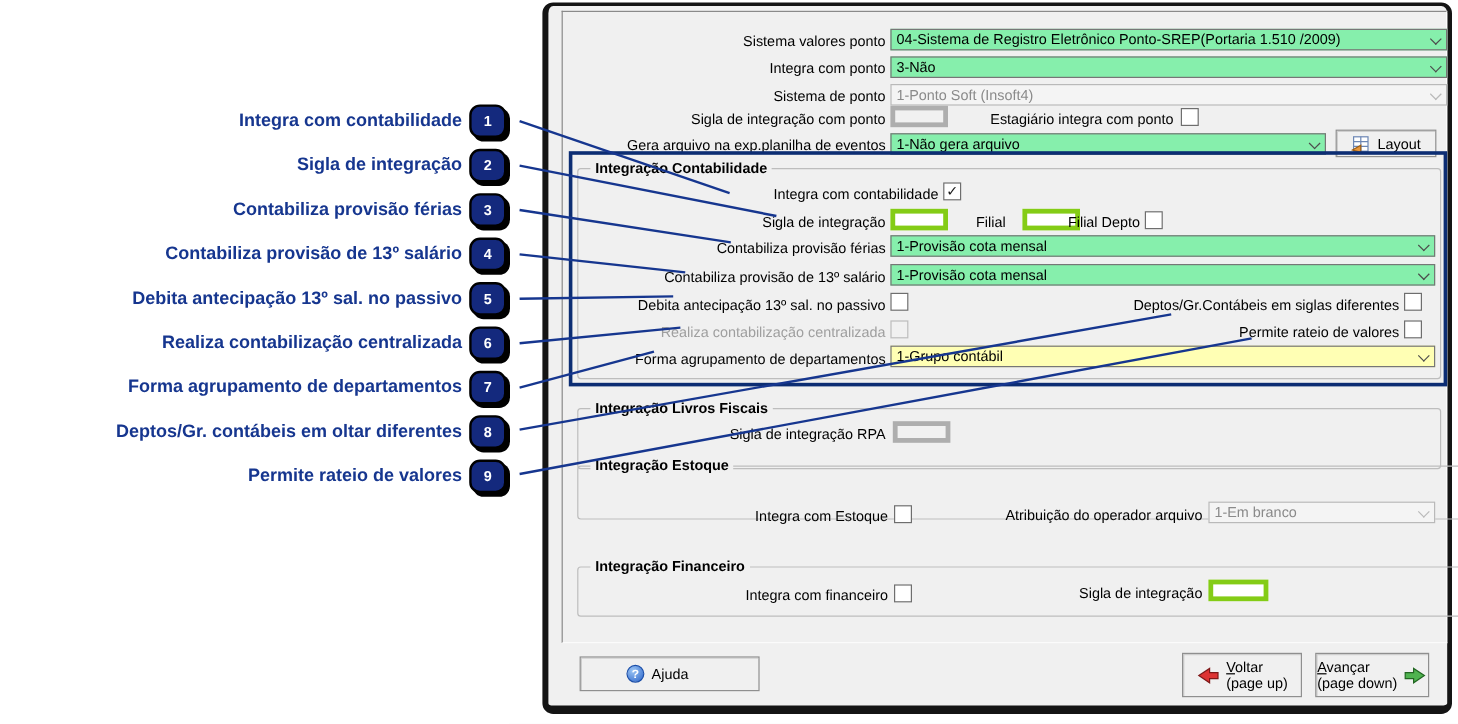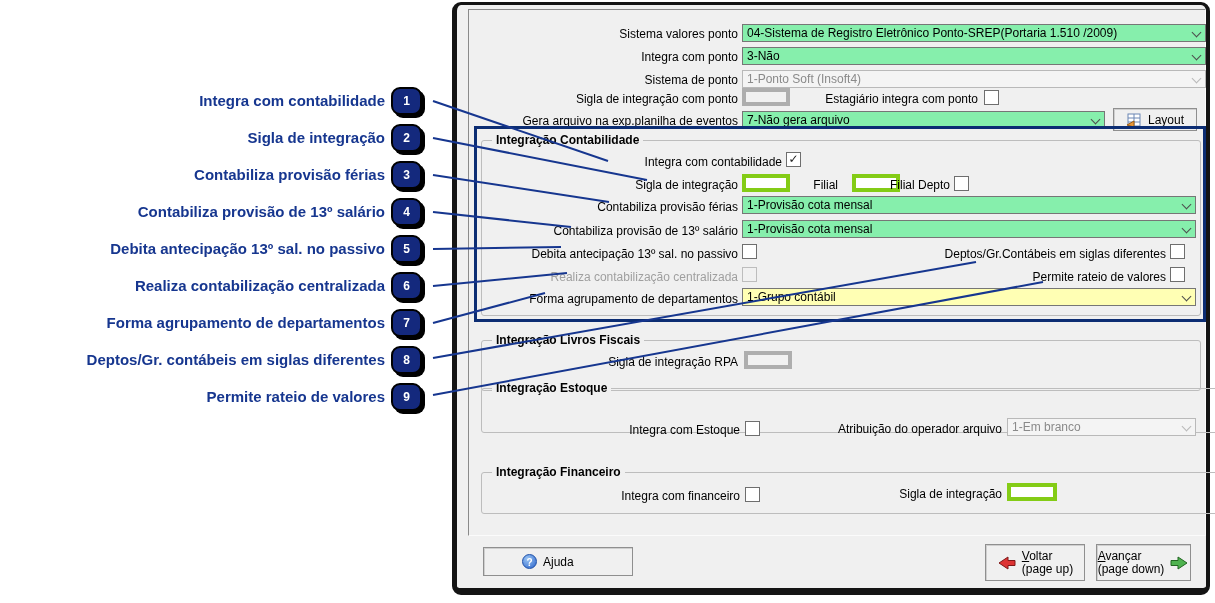--- a/index.html
+++ b/index.html
@@ -82,21 +82,21 @@
     <span class="chev"></span>
   </div>
 
   <div class="lbl" style="right:477px;top:92px">Sigla de integração com ponto</div>
   <input class="tin dis" style="left: 742px; top: 88px; width: 40px;" value="">
   <div class="lbl" style="right:237px;top:92px">Estagiário integra com ponto</div>
   <div class="cb" style="left:984px;top:90px"><span></span></div>
 
   <div class="lbl" style="right:477px;top:114px">Gera arquivo na exp.planilha de eventos</div>
   <div class="combo" style="left:742px;top:111px;width:363px">
-    <span>7-Não gera arquivo</span>
+    <span>1-Não gera arquivo</span>
     <span class="chev"></span>
   </div>
   <div class="btn" style="left:1113px;top:108px;width:84px;height:23px">
     <svg width="16" height="16" viewBox="0 0 16 16">
       <rect x="2" y="2" width="12" height="12" fill="#fff" stroke="#6b86b4"></rect>
       <line x1="2" y1="6" x2="14" y2="6" stroke="#6b86b4"></line>
         <line x1="2" y1="10" x2="14" y2="10" stroke="#6b86b4"></line>
       <line x1="8" y1="2" x2="8" y2="14" stroke="#6b86b4"></line>
       <path d="M1 13 L8 9 L8 15 Z" fill="#e8973a" stroke="#9c5c12"></path>
     </svg>
@@ -197,21 +197,21 @@
     </span>
   </div>
 
   <div class="c-lbl" style="top:92px">Integra com contabilidade</div>
   <div class="c-lbl" style="top:129px">Sigla de integração</div>
   <div class="c-lbl" style="top:166px">Contabiliza provisão férias</div>
   <div class="c-lbl" style="top:203px">Contabiliza provisão de 13º salário</div>
   <div class="c-lbl" style="top:240px">Debita antecipação 13º sal. no passivo</div>
   <div class="c-lbl" style="top:277px">Realiza contabilização centralizada</div>
   <div class="c-lbl" style="top:314px">Forma agrupamento de departamentos</div>
-  <div class="c-lbl" style="top:351px">Deptos/Gr. contábeis em siglas diferentes</div>
+  <div class="c-lbl" style="top:351px">Deptos/Gr. contábeis em oltar diferentes</div>
   <div class="c-lbl" style="top:388px">Permite rateio de valores</div>
 
   <div class="badge" style="top:87px">1</div>
   <div class="badge" style="top:124px">2</div>
   <div class="badge" style="top:161px">3</div>
   <div class="badge" style="top:198px">4</div>
   <div class="badge" style="top:235px">5</div>
   <div class="badge" style="top:272px">6</div>
   <div class="badge" style="top:309px">7</div>
   <div class="badge" style="top:346px">8</div>

